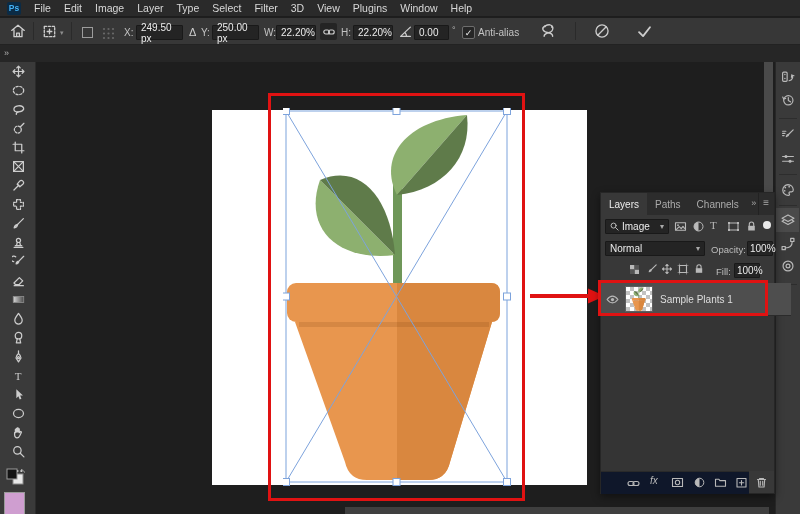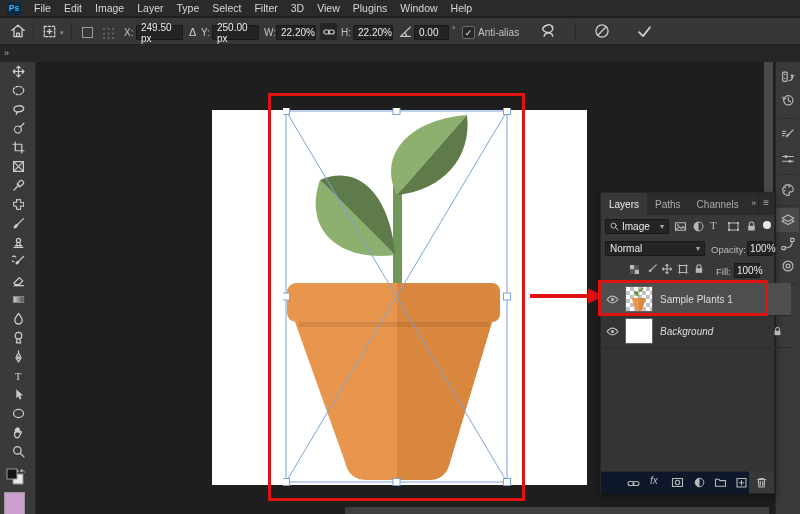--- a/index.html
+++ b/index.html
@@ -497,36 +497,20 @@
               <circle cx="6" cy="6" r="1.5" fill="#b9b9b9" stroke="none"></circle>
             </svg>
         </div>
         <div class="thumb" style="margin-left:2px;">
           <svg width="26" height="24" viewBox="0 0 230 375" preserveAspectRatio="xMidYMid meet">
               <use href="#plant-sym"></use>
             </svg>
         </div>
         <span class="lname">Sample Plants 1</span>
       </div>
-      <div class="layer-row" style="top:32px;border-bottom:1px solid #2b2b2b;">
-        <div class="licon" style="width:22px;">
-          <svg class="ic2" width="13" height="13" viewBox="0 0 12 12">
-              <path d="M1 6c1.6-2.1 3.2-3.1 5-3.1S9.4 3.9 11 6C9.4 8.1 7.8 9.1 6 9.1S2.6 8.1 1 6Z"></path>
-              <circle cx="6" cy="6" r="1.5" fill="#b9b9b9" stroke="none"></circle>
-            </svg>
-        </div>
-        <div class="thumb" style="margin-left:2px;background:#ffffff;"></div>
-        <span class="lname" style="font-style:italic;">Background</span>
-        <div class="licon" style="margin-left:auto;margin-right:8px;">
-          <svg class="ic2" width="11" height="11" viewBox="0 0 12 12">
-              <rect x="2.8" y="5.2" width="6.4" height="4.8" fill="#b9b9b9" stroke="none"></rect>
-              <path d="M3.9 5.2V3.8a2.1 2.1 0 0 1 4.2 0v1.4"></path>
-            </svg>
-        </div>
-      </div>
     </div>
 
     <div class="abs" style="left:0;top:278px;width:148px;height:22px;border-top:1px solid #2a2a2a;background:#0f172a;">
       <div class="licon abs" style="left:26px;top:5px;">
           <svg class="ic2" width="13" height="13" viewBox="0 0 13 13">
             <rect x="1" y="4.5" width="6" height="4" rx="2"></rect>
             <rect x="6" y="4.5" width="6" height="4" rx="2"></rect>
           </svg>
         </div>
       <span class="abs" style="left:49px;top:3px;font-size:10px;font-style:italic;color:#b9b9b9;">fx</span>

